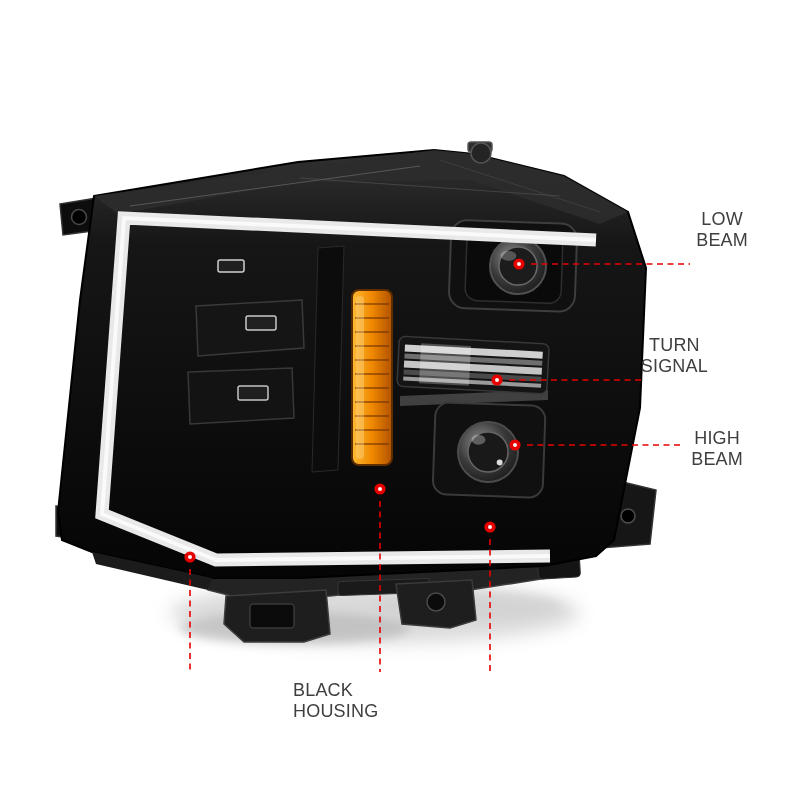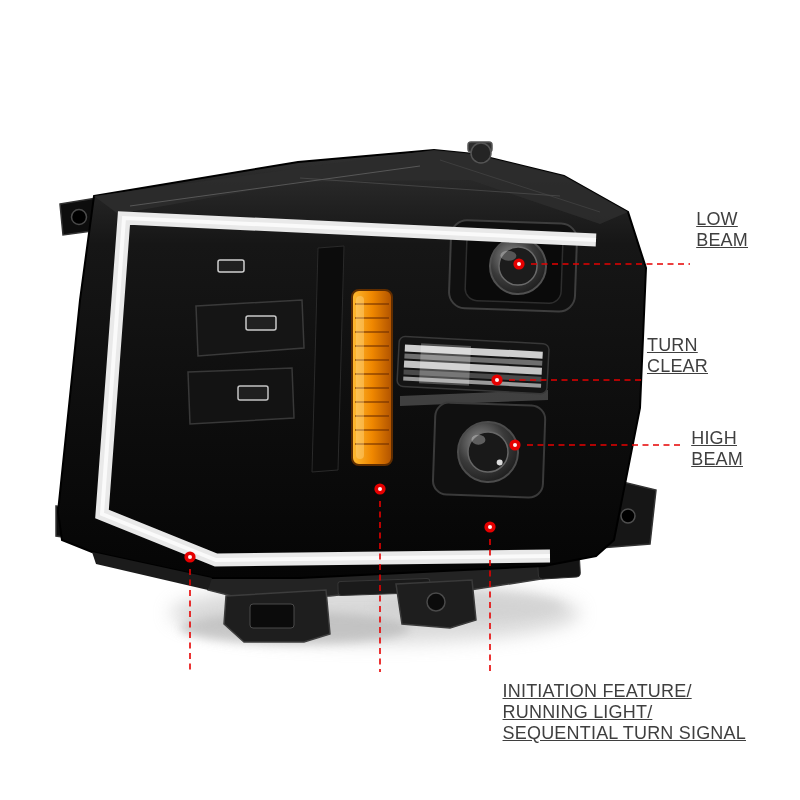--- a/index.html
+++ b/index.html
@@ -5,21 +5,21 @@
   html, body { margin:0; padding:0; background:#ffffff; }
   .stage {
     position:relative; width:800px; height:800px; background:#ffffff;
     overflow:hidden; font-family:"Liberation Sans", sans-serif;
   }
   .art { position:absolute; left:0; top:0; }
   .callout-label {
     position:absolute; color:#3f3f3f; font-size:18px; line-height:21px;
     font-weight:400; letter-spacing:0.2px; white-space:pre-line;
   }
-  .align-right { text-align:left;text-decoration:underline; }
+  .align-right { text-align:center; }
   #lbl-low     { top:209px; right:52px; }
   #lbl-turn    { top:335px; right:92px; }
   #lbl-high    { top:428px; right:57px; }
   #lbl-crystal { top:680px; left:80px;  }
   #lbl-black   { top:680px; left:293px; }
   #lbl-init    { top:681px; right:54px; }
 </style>
 </head>
 <body>
 
@@ -185,20 +185,19 @@
       <g>
           <circle cx="490" cy="527" r="5.6" fill="#e60000"></circle>
           <circle cx="490" cy="527" r="2" fill="#ffffff" opacity="0.95"></circle>
         </g>
     </g>
   </svg>
 
   <div id="lbl-low" class="callout-label align-right">LOW
 BEAM</div>
   <div id="lbl-turn" class="callout-label align-right">TURN
-CLEAR</div>
+SIGNAL</div>
   <div id="lbl-high" class="callout-label align-right">HIGH
 BEAM</div>
-  <div id="lbl-init" class="callout-label align-right">INITIATION FEATURE/
-RUNNING LIGHT/
-SEQUENTIAL TURN SIGNAL</div>
+  <div id="lbl-black" class="callout-label">BLACK
+HOUSING</div>
 
 </div>
 
 </body></html>

